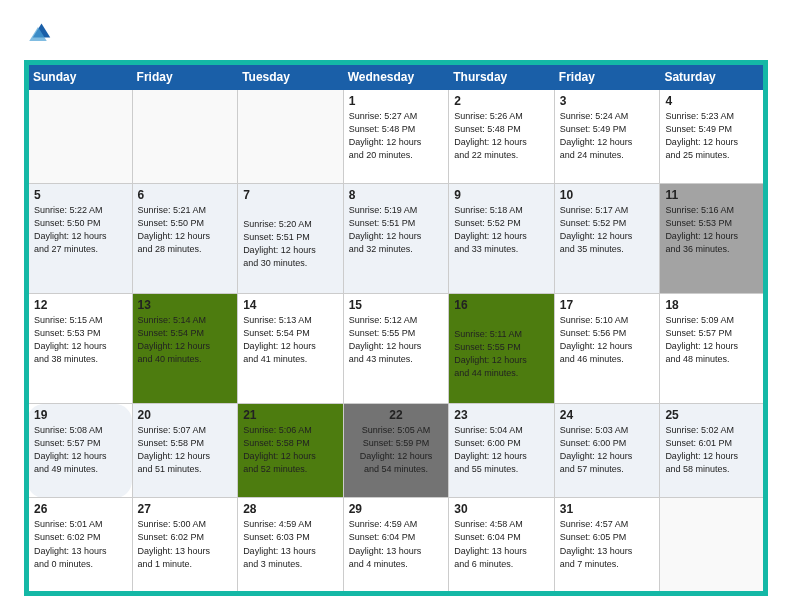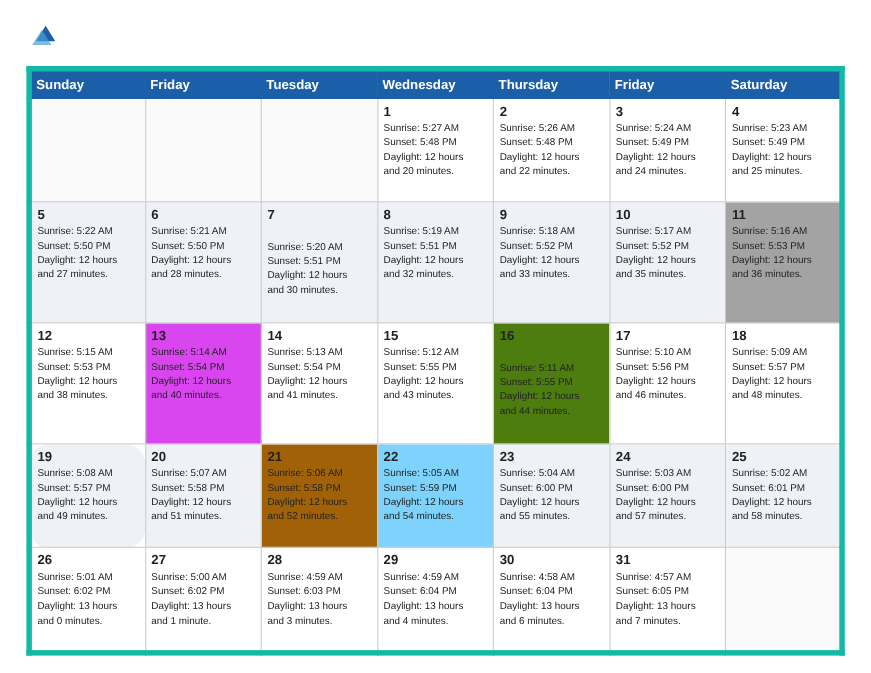--- a/index.html
+++ b/index.html
@@ -226,21 +226,21 @@
           </td>
         </tr>
         <tr>
           <td style="background: rgb(255, 255, 255);">
             <span class="day-num">12</span>
             <div class="day-info" style="white-space: pre-line;">Sunrise: 5:15 AM
 Sunset: 5:53 PM
 Daylight: 12 hours
 and 38 minutes.</div>
           </td>
-          <td style="background: #d946ef;">
+          <td style="background: #4d7c0f;">
             <span class="day-num">13</span>
             <div class="day-info" style="white-space: pre-line;">Sunrise: 5:14 AM
 Sunset: 5:54 PM
 Daylight: 12 hours
 and 40 minutes.</div>
           </td>
           <td style="background: rgb(255, 255, 255);">
             <span class="day-num">14</span>
             <div class="day-info" style="white-space: pre-line;">Sunrise: 5:13 AM
 Sunset: 5:54 PM
@@ -284,28 +284,28 @@
 Daylight: 12 hours
 and 49 minutes.</div>
           </td>
           <td style="background: rgb(238, 242, 247);">
             <span class="day-num">20</span>
             <div class="day-info" style="white-space: pre-line;">Sunrise: 5:07 AM
 Sunset: 5:58 PM
 Daylight: 12 hours
 and 51 minutes.</div>
           </td>
-          <td style="background: #a16207;">
+          <td style="background: #4d7c0f;">
             <span class="day-num">21</span>
             <div class="day-info" style="white-space: pre-line;">Sunrise: 5:06 AM
 Sunset: 5:58 PM
 Daylight: 12 hours
 and 52 minutes.</div>
           </td>
-          <td style="background: #7dd3fc;">
+          <td style="background: #737373; text-align: center;">
             <span class="day-num">22</span>
             <div class="day-info" style="white-space: pre-line;">Sunrise: 5:05 AM
 Sunset: 5:59 PM
 Daylight: 12 hours
 and 54 minutes.</div>
           </td>
           <td style="background: rgb(238, 242, 247);">
             <span class="day-num">23</span>
             <div class="day-info" style="white-space: pre-line;">Sunrise: 5:04 AM
 Sunset: 6:00 PM

